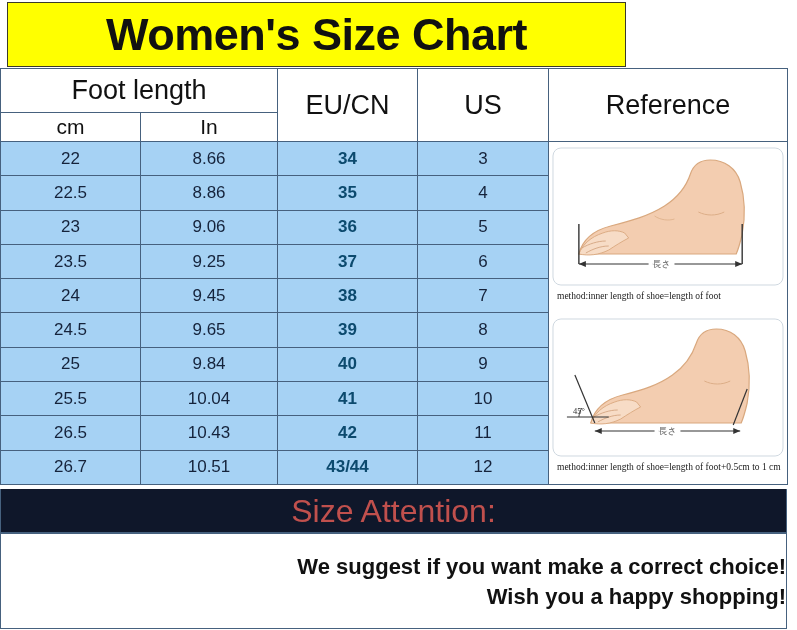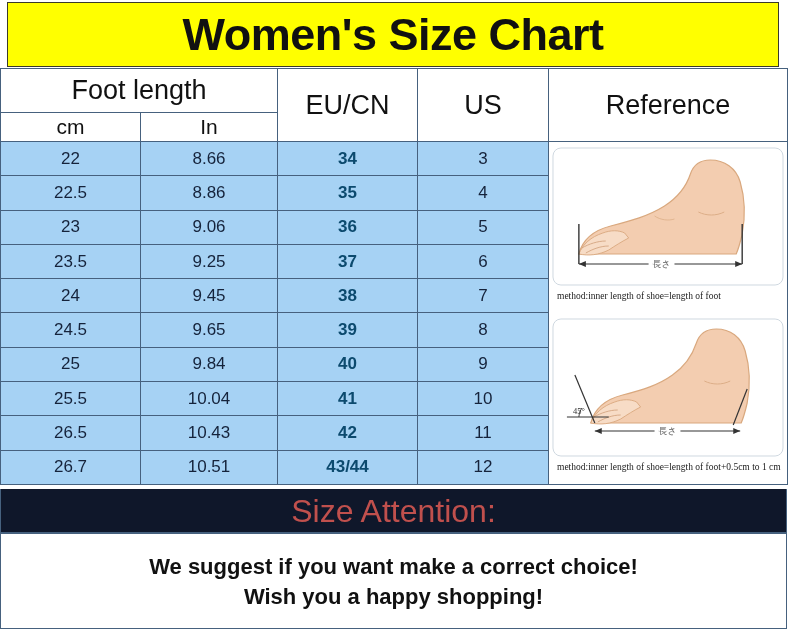--- a/index.html
+++ b/index.html
@@ -17,21 +17,21 @@
     overflow: hidden;
     background: #ffffff;
     box-sizing: border-box;
   }
 
   
   .title-banner {
     position: absolute;
     left: 7px;
     top: 2px;
-    width: 772px;
+    width: 619px;
     height: 65px;
     background: #ffff00;
     border: 1px solid #3a3a2a;
     box-sizing: border-box;
     display: flex;
     align-items: center;
     justify-content: center;
   }
   .title-text {
     font-size: 45px;
@@ -159,21 +159,21 @@
     left: 0px;
     top: 533px;
     width: 787px;
     height: 96px;
     border: 1px solid #46617e;
     border-top: 1px solid #46617e;
     box-sizing: border-box;
     background: #ffffff;
     display: flex;
     flex-direction: column;
-    align-items: center;
+    align-items: flex-end;
     justify-content: center;
     padding-top: 2px;
   }
   .footer-line {
     font-size: 22px;
     font-weight: bold;
     color: #111111;
     line-height: 30px;
     white-space: nowrap;
   }

